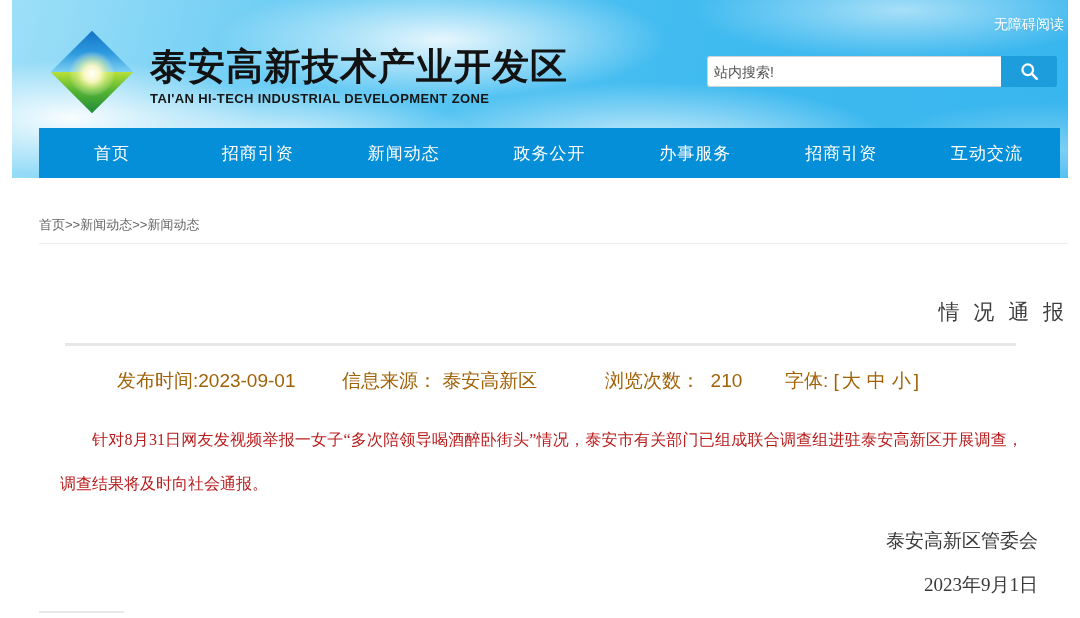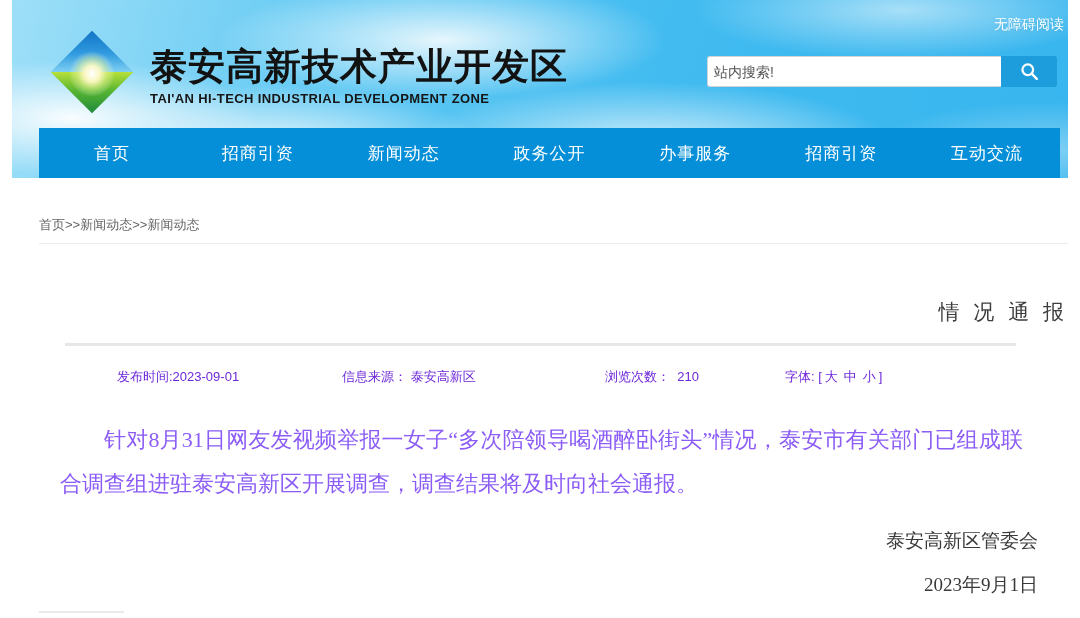--- a/index.html
+++ b/index.html
@@ -59,32 +59,32 @@
   .breadcrumb .crumb { cursor:pointer; }
   .bc-line { position:absolute; left:27px; right:0; top:243px; height:1px; background:#ececec; }
 
   
   .article-title {
     position:absolute; left:0; right:0; top:298px; text-align:right;
     font-size:21px; color:#3d3d3d; letter-spacing:4px; font-weight:500;
   }
   .title-divider { position:absolute; left:53px; right:52px; top:343px; height:3px; background:#e7e7e7; }
 
-  .meta { position:absolute; left:0; right:0; top:368px; height:22px; font-size:13px; color:#6d28d9; }
+  .meta { position:absolute; left:0; right:0; top:368px; height:22px; font-size:19px; color:#a16207; }
   .meta span.abs { position:absolute; white-space:nowrap; }
   .m-publish { left:105px; }
   .m-source  { left:330px; }
   .m-views   { left:593px; }
   .m-font    { left:773px; }
   .font-size-opt { cursor:pointer; padding:0 3px; }
 
   .article-body {
     position:absolute; left:48px; right:45px; top:418px;
     font-family:"Liberation Serif","DejaVu Serif",serif;
-    font-size:22px; color:#8b5cf6; line-height:44px; text-indent:2em; text-align:justify;
+    font-size:16px; color:#b91c1c; line-height:44px; text-indent:2em; text-align:justify;
   }
   .signature { position:absolute; right:30px; top:528px; text-align:right;
     font-family:"Liberation Serif","DejaVu Serif",serif; font-size:19px; color:#3a3a3a; }
   .signature .sig-date { margin-top:18px; }
 
   .bottom-partial-line { position:absolute; left:27px; top:611px; width:85px; height:2px; background:#e9e9e9; }
 </style>
 </head>
 <body>
 

